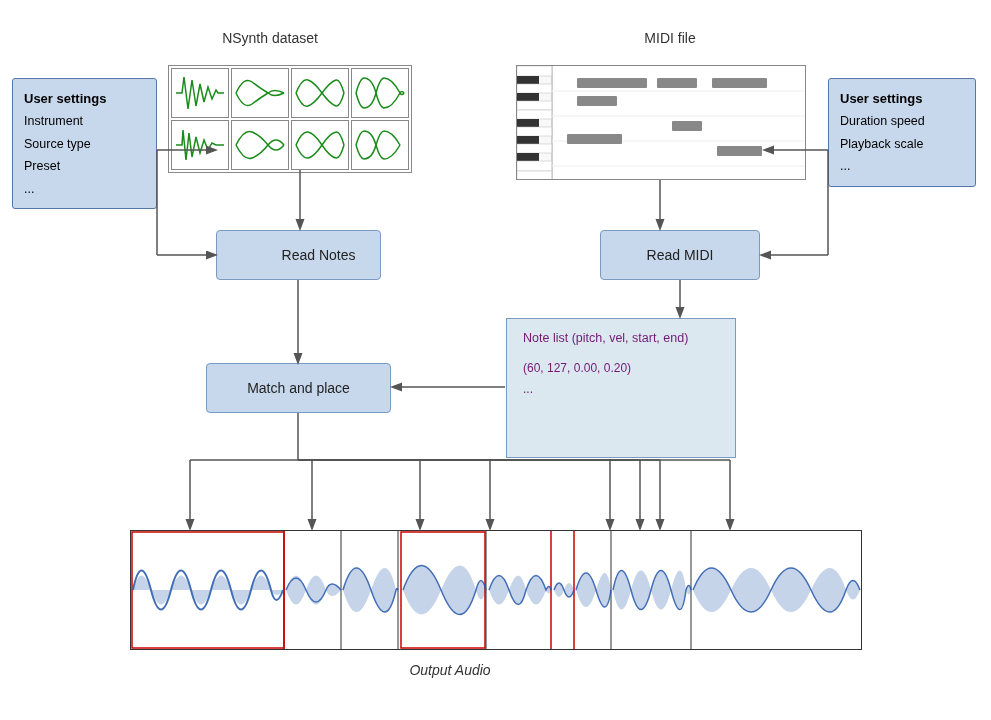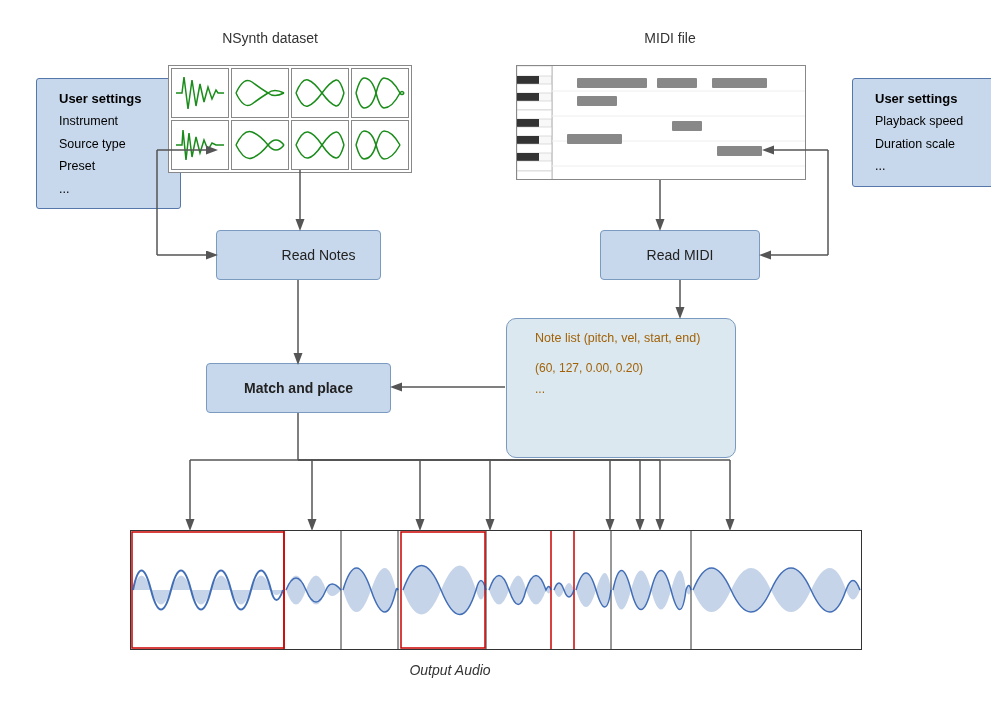--- a/index.html
+++ b/index.html
@@ -25,24 +25,23 @@
       color: #333;
       text-align: center;
     }
 
     
     .user-settings {
       position: absolute;
       background: #c8d8ec;
       border: 1.5px solid #5577aa;
       border-radius: 3px;
-      padding: 8px 22px;
+      padding: 8px 11px;
       font-size: 12.5px;
       line-height: 1.8;
-      margin-left: 24px;
     }
     .user-settings .title {
       font-weight: bold;
       font-size: 13px;
     }
 
     
     .nsynth-grid {
       position: absolute;
       display: grid;
@@ -104,25 +103,25 @@
       color: #333;
       text-align: center;
       font-style: italic;
     }
 
     
     .note-list-box {
       position: absolute;
       background: #dce8f0;
       border: 1.5px solid #7a9abf;
-      border-radius: 10px;
+      border-radius: 0;
       font-size: 12px;
-      padding: 8px 28px;
+      padding: 8px 16px;
       line-height: 1.8;
-      color: #a16207;
+      color: #701a75;
     }
     .note-list-box .header {
       font-size: 12.5px;
       margin-bottom: 2px;
     }
   </style>
 </head>
 <body>
 
 <div class="diagram">
@@ -134,22 +133,22 @@
   <div class="user-settings" style="left:12px; top:78px; width:145px;">
     <div class="title">User settings</div>
     <div>Instrument</div>
     <div>Source type</div>
     <div>Preset</div>
     <div>...</div>
   </div>
 
   <div class="user-settings" style="left:828px; top:78px; width:148px;">
     <div class="title">User settings</div>
-    <div>Playback speed</div>
-    <div>Duration scale</div>
+    <div>Duration speed</div>
+    <div>Playback scale</div>
     <div>...</div>
   </div>
 
   <div class="nsynth-grid" style="left:168px; top:65px;">
 
     <div class="nsynth-cell">
       <svg width="52" height="42" viewBox="0 0 52 42">
           <polyline points="2,21 8,21 10,5 14,37 18,8 22,34 26,12 30,30 34,15 38,27 42,18 44,21 50,21" fill="none" stroke="#1a8c1a" stroke-width="1.5"></polyline>
         </svg>
     </div>
@@ -240,21 +239,21 @@
     <span>Read MIDI</span>
   </div>
 
   <div class="note-list-box" style="left:506px; top:318px; width:230px; height:140px;">
     <div class="header">Note list (pitch, vel, start, end)</div>
     <div style="height:6px;"></div>
     <div>(60, 127, 0.00, 0.20)</div>
     <div>...</div>
   </div>
 
-  <div class="process-box" style="left:206px; top:363px; width:185px; height:50px;font-weight:bold;">
+  <div class="process-box" style="left:206px; top:363px; width:185px; height:50px;">
     <span>Match and place</span>
   </div>
 
   <div class="output-audio" style="left:130px; top:530px; width:732px; height:120px;">
     <svg width="730" height="118" viewBox="0 0 730 118">
 
       <line x1="153" y1="0" x2="153" y2="118" stroke="#cc0000" stroke-width="1.5"></line>
       <line x1="210" y1="0" x2="210" y2="118" stroke="#333" stroke-width="1"></line>
       <line x1="267" y1="0" x2="267" y2="118" stroke="#333" stroke-width="1"></line>
       <line x1="355" y1="0" x2="355" y2="118" stroke="#333" stroke-width="1"></line>

